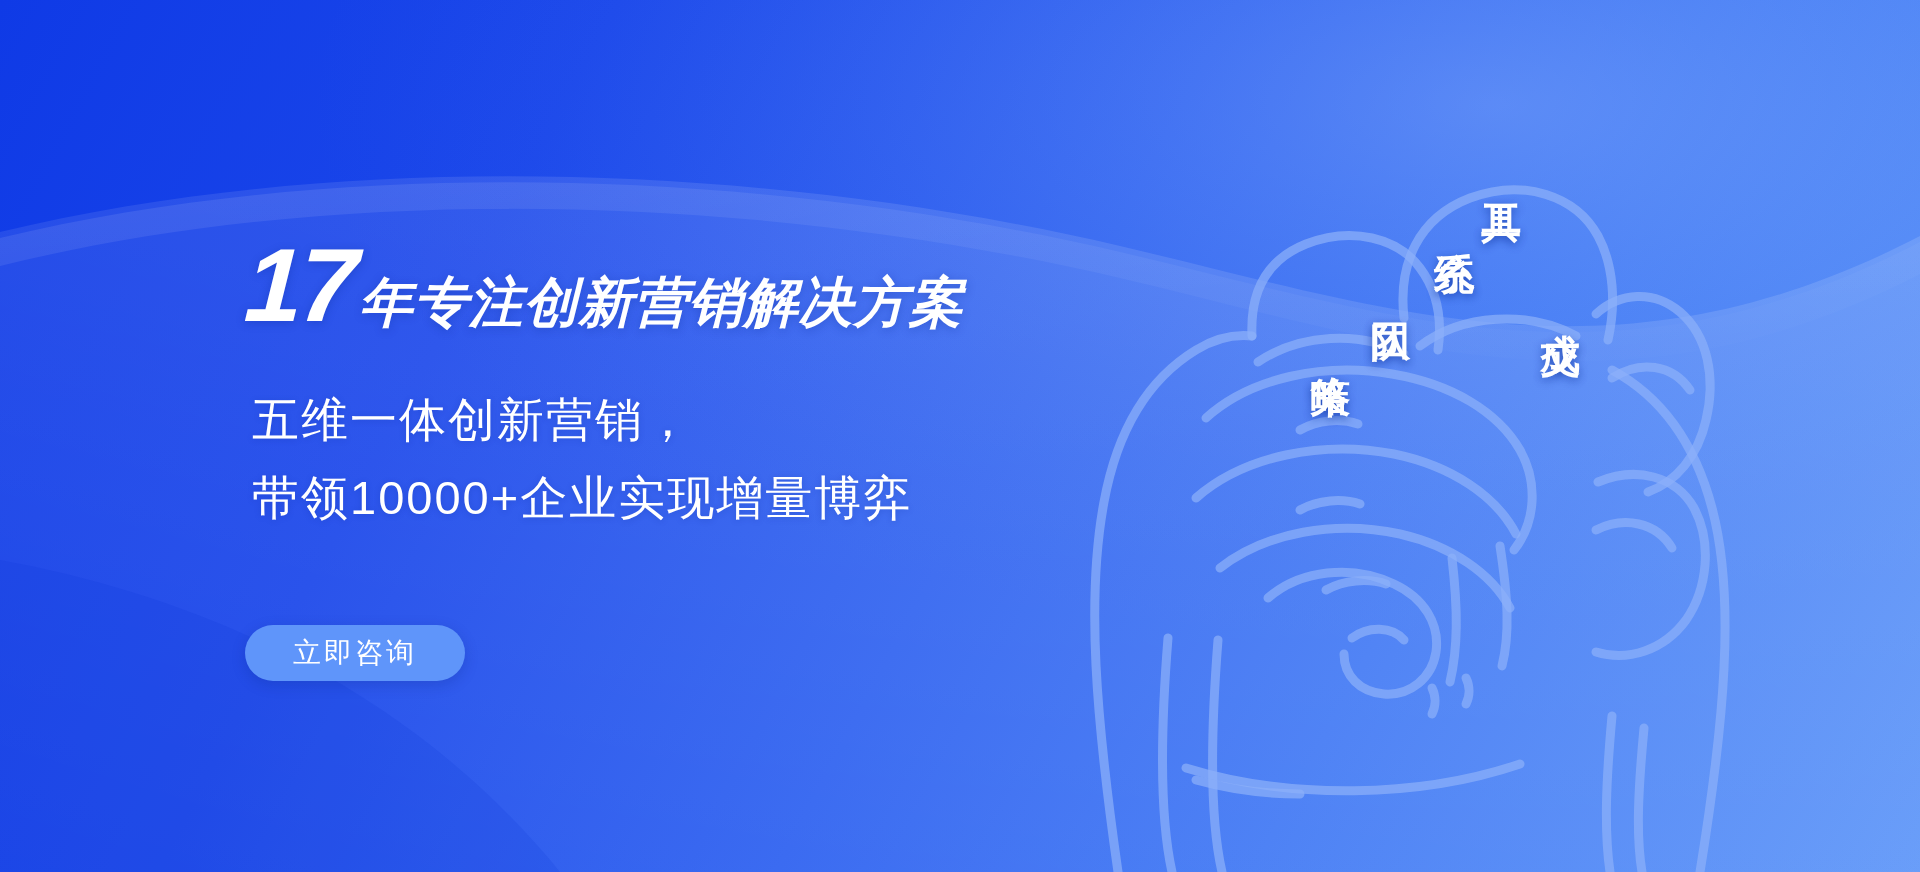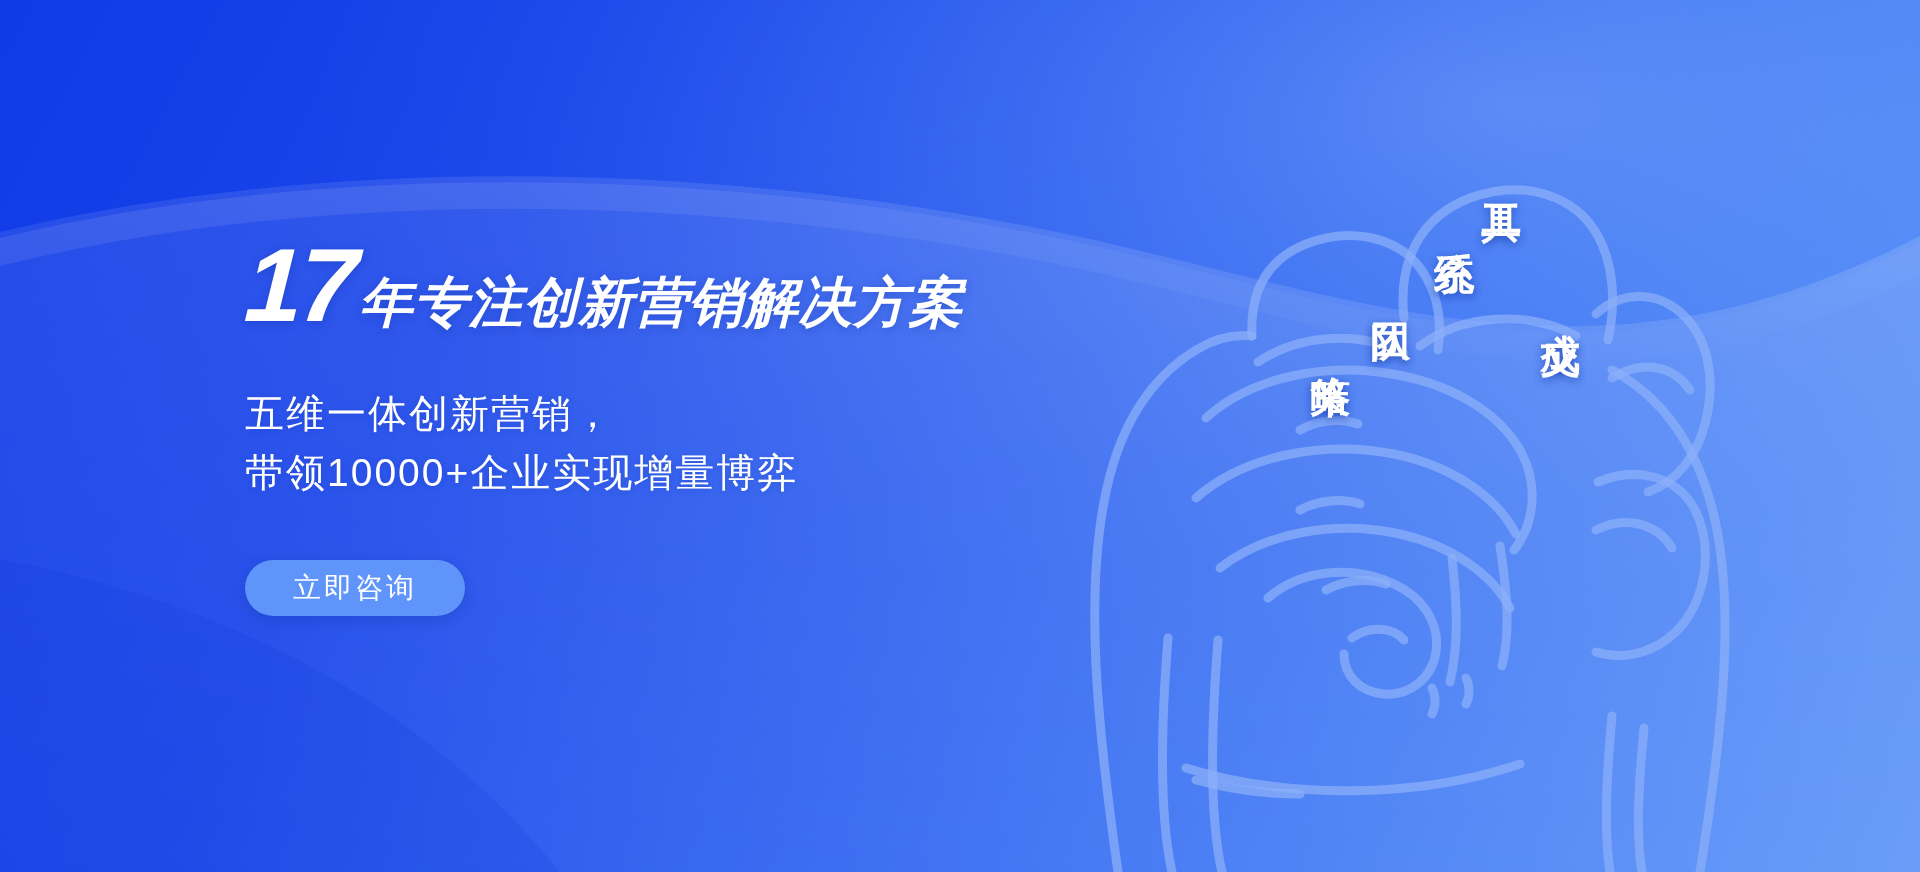--- a/index.html
+++ b/index.html
@@ -30,27 +30,27 @@
   }
   .headline .num{
     font-size:104px;line-height:.92;font-weight:bold;font-style:italic;
     letter-spacing:-3px;transform:skewX(-3deg);
   }
   .headline .cn{
     font-size:54px;line-height:1;font-weight:bold;font-style:italic;
     letter-spacing:1px;margin-left:4px;
   }
   .sub{
-    margin:0;color:#ffffff;font-size:39px;line-height:1.52;
+    margin:7px;color:#ffffff;font-size:47px;line-height:1.52;
     font-weight:400;letter-spacing:2px;white-space:nowrap;
     text-shadow:0 1px 6px rgba(10,40,150,.22);
   }
   #sub-wrap{margin-top:50px;}
   #cta{
-    margin-top:58px;display:inline-flex;align-items:center;justify-content:center;
+    margin-top:84px;display:inline-flex;align-items:center;justify-content:center;
     width:220px;height:56px;border-radius:34px;
     background:#5f95fa;border:none;cursor:pointer;
     color:#ffffff;font-size:28px;letter-spacing:3px;
     font-family:"Liberation Sans","DejaVu Sans",sans-serif;
     box-shadow:0 4px 14px rgba(8,35,130,.22);
     text-align:center;
   }
   
   .vlabel{
     position:absolute;color:#ffffff;font-weight:bold;

